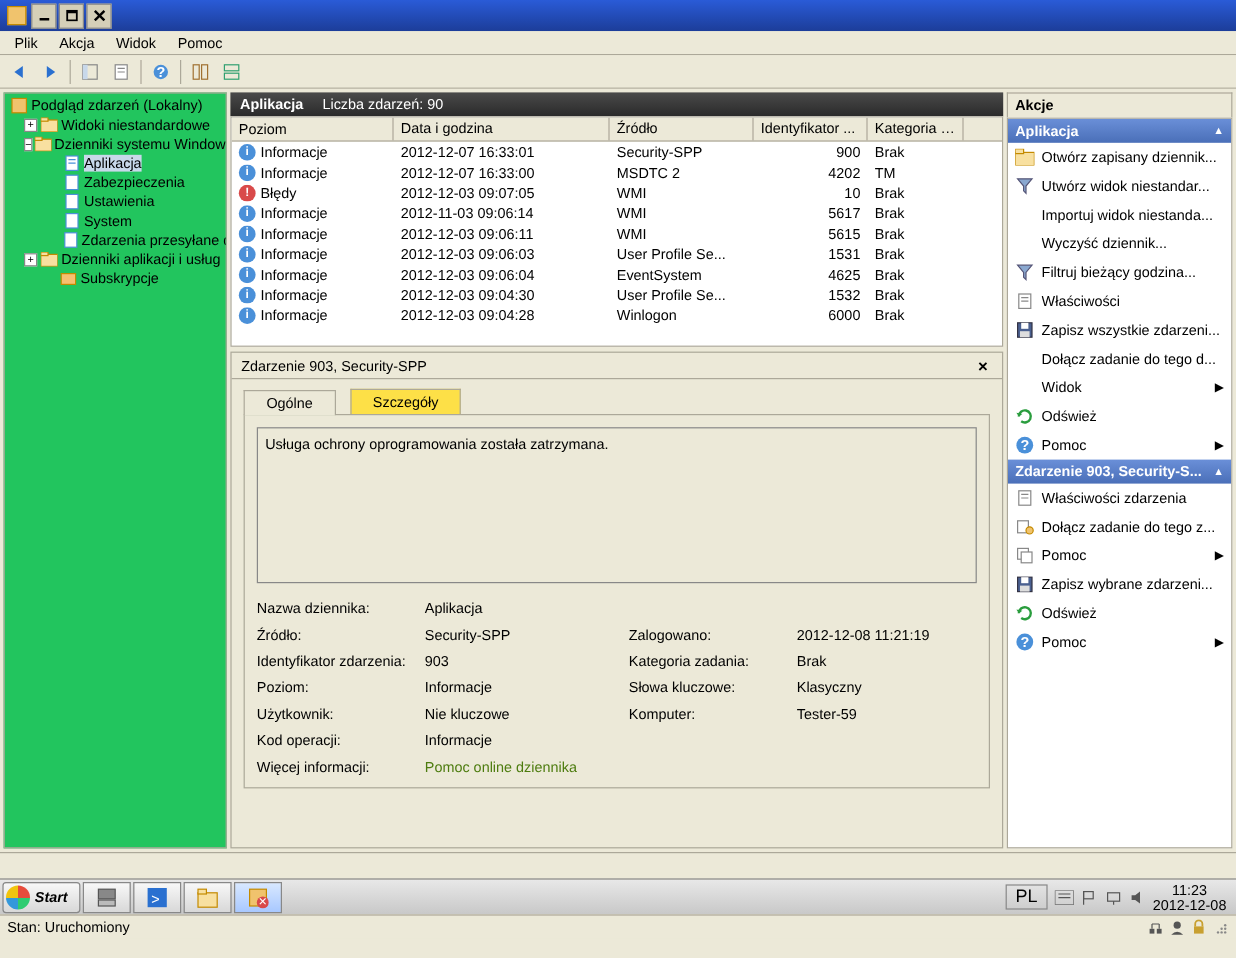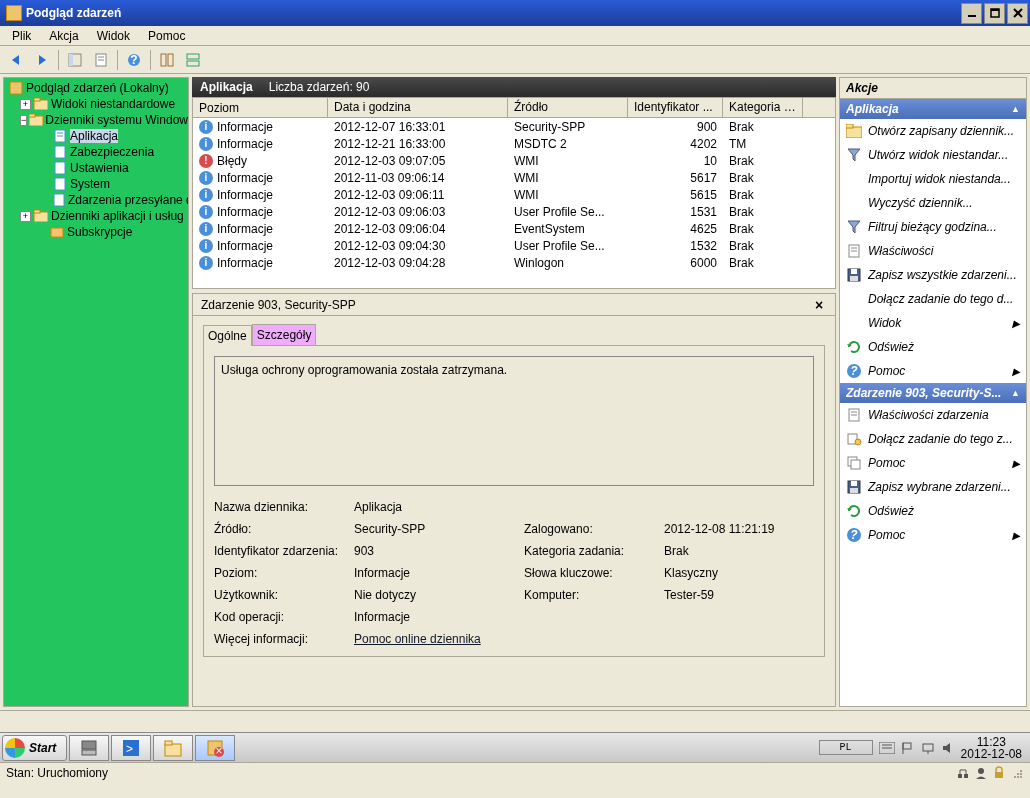--- a/index.html
+++ b/index.html
@@ -56,66 +56,65 @@
 .lvl-info { background: #4a90d9; }
 .lvl-err { background: #d94a4a; }
 
 
 .detail-pane { flex: 1; border: 1px solid #aca899; background: #ece9d8; margin-top: 4px; display: flex; flex-direction: column; }
 .detail-head { height: 22px; display: flex; align-items: center; padding: 0 8px; border-bottom: 1px solid #aca899; }
 .detail-head .title { flex: 1; }
 .detail-close { width: 16px; height: 16px; font-size: 14px; font-weight: bold; text-align: center; cursor: default; }
 .detail-body { flex: 1; padding: 8px 10px; overflow: hidden; }
 .tabs { display: flex; margin-bottom: 0; }
-.tab { padding: 3px 4px; background: #ece9d8; border: 1px solid #aca899; border-bottom: none; margin-right: 0; position: relative; }
+.tab { padding: 3px 18px; background: #ece9d8; border: 1px solid #aca899; border-bottom: none; margin-right: 12px; position: relative; }
 .tab.active { background: #ece9d8; top: 1px; z-index: 2; }
-.tab:not(.active) { background: #f0abfc; }
+.tab:not(.active) { background: #fde047; }
 .tabcontent { border: 1px solid #aca899; padding: 10px; background: #ece9d8; }
 .msgbox { border: 1px solid #888; background: #ece9d8; padding: 6px; height: 130px; margin-bottom: 14px; }
 .kv { display: grid; grid-template-columns: 140px 170px 140px 170px; row-gap: 8px; }
-.link { color: #0f172a; text-decoration: underline; cursor: pointer; }
-
-
-.actions-panel { width: 188px; margin: 3px 3px 3px 0; display: flex; flex-direction: column; font-style: italic; }
+.link { color: #4d7c0f; cursor: pointer; }
+
+
+.actions-panel { width: 188px; margin: 3px 3px 3px 0; display: flex; flex-direction: column; }
 .actions-title { background: #ece9d8; border: 1px solid #aca899; padding: 3px 6px; font-weight: bold; border-bottom: none; }
 .actions-body { border: 1px solid #aca899; background: #fff; flex: 1; overflow: hidden; }
 .section-head { background: linear-gradient(#6a8fd8,#4a6fb8); color: #fff; padding: 3px 6px; display: flex; align-items: center; }
 .section-head .lbl { flex: 1; font-weight: bold; overflow: hidden; text-overflow: ellipsis; white-space: nowrap; }
 .section-head .tri { font-size: 9px; }
 .action-item { display: flex; align-items: center; gap: 6px; padding: 3px 6px; height: 24px; }
 .action-item .ic { width: 16px; height: 16px; display: flex; align-items: center; justify-content: center; }
 .action-item .txt { flex: 1; overflow: hidden; text-overflow: ellipsis; white-space: nowrap; }
 .action-item .arrow { font-size: 10px; }
 
 
 .status1 { height: 22px; border-top: 1px solid #aca899; background: #ece9d8; }
 
 
 .taskbar { height: 30px; background: linear-gradient(#e8e8e8,#c8c8c8); border-top: 1px solid #888; display: flex; align-items: center; padding: 0 2px; gap: 2px; }
 .start-btn { height: 26px; padding: 0 10px 0 2px; display: flex; align-items: center; gap: 4px; border-radius: 3px; border: 1px solid #888; background: linear-gradient(#f8f8f8,#d8d8d8); }
 .start-orb { width: 20px; height: 20px; border-radius: 50%; background: conic-gradient(#e74c3c 0 90deg,#2ecc71 90deg 180deg,#3498db 180deg 270deg,#f1c40f 270deg 360deg); }
 .task-btn { width: 40px; height: 26px; border: 1px solid #888; background: linear-gradient(#f8f8f8,#d8d8d8); display: flex; align-items: center; justify-content: center; }
 .task-btn.active { background: linear-gradient(#d8e8ff,#a8c8ff); }
 .tray { margin-left: auto; display: flex; align-items: center; gap: 6px; padding-right: 6px; }
-.tray .lang { border: 1px solid #888; padding: 1px 20px; font-size: 10px; font-family: Liberation Mono, monospace; }
+.tray .lang { border: 1px solid #888; padding: 1px 7px; font-size: 15px; }
 .tray .clock { text-align: center; font-size: 11px; line-height: 12px; }
 
 
 .status2 { height: 20px; background: #ece9d8; border-top: 1px solid #aca899; display: flex; align-items: center; padding: 0 6px; justify-content: space-between; }
 .status2 .tray-icons { display: flex; gap: 4px; align-items: center; }
 
 
 svg { display: block; }
 </style>
 </head>
 <body>
 
 <div class="titlebar">
   <div class="icon"></div>
-  <div class="title">Podgląd zdarzeń</div>
   <div class="winbtns">
     <div class="winbtn">
         <svg viewBox="0 0 10 10">
           <line x1="1" y1="8" x2="9" y2="8" stroke="#000" stroke-width="2"></line>
         </svg>
       </div>
     <div class="winbtn">
         <svg viewBox="0 0 10 10">
           <rect x="1" y="1" width="8" height="8" fill="none" stroke="#000" stroke-width="1.5"></rect>
           <line x1="1" y1="2" x2="9" y2="2" stroke="#000" stroke-width="2"></line>
@@ -302,21 +301,21 @@
             <div class="col-date">2012-12-07 16:33:01</div>
             <div class="col-src">Security-SPP</div>
             <div class="col-id">900</div>
             <div class="col-cat">Brak</div>
           </div>
           <div class="row">
             <div class="col-level">
               <span class="lvl-icon lvl-info">i</span>
               <span>Informacje</span>
             </div>
-            <div class="col-date">2012-12-21 16:33:00</div>
+            <div class="col-date">2012-12-07 16:33:00</div>
             <div class="col-src">MSDTC 2</div>
             <div class="col-id">4202</div>
             <div class="col-cat">TM</div>
           </div>
           <div class="row">
             <div class="col-level">
               <span class="lvl-icon lvl-err">!</span>
               <span>Błędy</span>
             </div>
             <div class="col-date">2012-12-03 09:07:05</div>
@@ -414,21 +413,21 @@
             <div>903</div>
             <div>Kategoria zadania:</div>
             <div>Brak</div>
 
             <div>Poziom:</div>
             <div>Informacje</div>
             <div>Słowa kluczowe:</div>
             <div>Klasyczny</div>
 
             <div>Użytkownik:</div>
-            <div>Nie dotyczy</div>
+            <div>Nie kluczowe</div>
             <div>Komputer:</div>
             <div>Tester-59</div>
 
             <div>Kod operacji:</div>
             <div>Informacje</div>
             <div></div>
               <div></div>
 
             <div>Więcej informacji:</div>
             <div><a class="link">Pomoc online dziennika</a></div>

